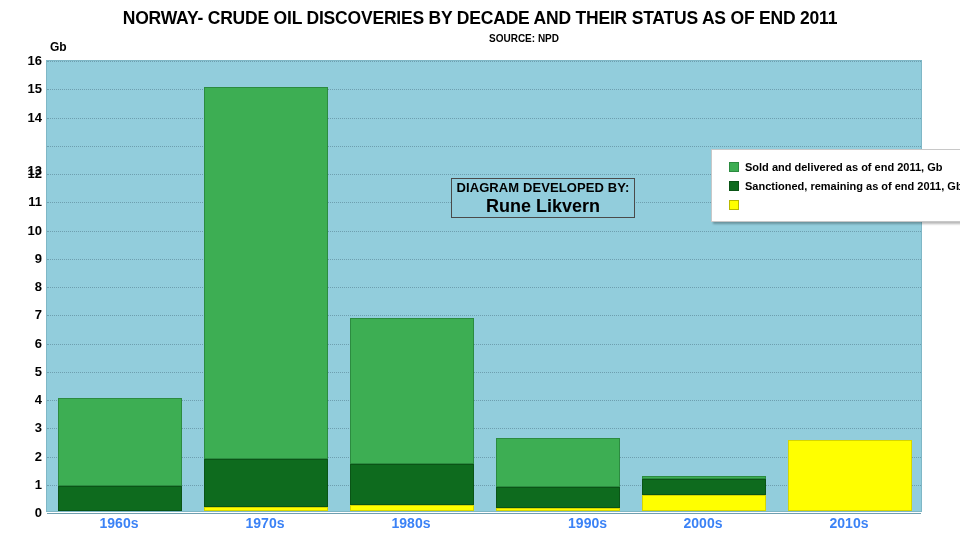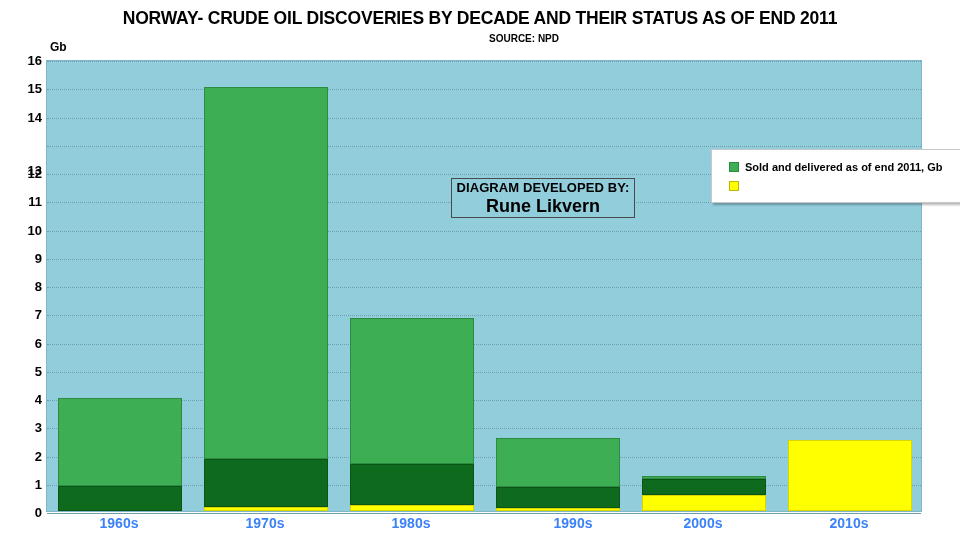--- a/index.html
+++ b/index.html
@@ -254,20 +254,24 @@
       <div id="attribution-line1">DIAGRAM DEVELOPED BY:</div>
       <div id="attribution-line2">Rune Likvern</div>
     </div>
 
     <div id="legend">
         <div class="legend-item">
           <span class="legend-swatch sw-sold"></span>
           <span class="legend-label">Sold and delivered as of end 2011, Gb</span>
         </div>
         <div class="legend-item">
+          <span class="legend-swatch sw-sanctioned"></span>
+          <span class="legend-label">Sanctioned, remaining as of end 2011, Gb</span>
+        </div>
+        <div class="legend-item">
           <span class="legend-swatch sw-notsanct"></span>
         </div>
       </div>
   </div>
 
   <div id="ytick-layer">
       <div class="ytick" style="top: 452px;">0</div>
       <div class="ytick" style="top: 423.75px;">1</div>
       <div class="ytick" style="top: 395.5px;">2</div>
       <div class="ytick" style="top: 367.25px;">3</div>
@@ -282,18 +286,18 @@
       <div class="ytick" style="top: 113px;">12</div>
       <div class="ytick" style="top: 84.75px; margin-top: 25px;">13</div>
       <div class="ytick" style="top: 56.5px;">14</div>
       <div class="ytick" style="top: 28.25px;">15</div>
       <div class="ytick" style="top: 0px;">16</div>
     </div>
   <div id="xtick-layer">
       <div class="xtick" style="left: 0px; width: 146px;">1960s</div>
       <div class="xtick" style="left: 146px; width: 146px;">1970s</div>
       <div class="xtick" style="left: 292px; width: 146px;">1980s</div>
-      <div class="xtick" style="left: 454px; width: 146px;">1990s</div>
+      <div class="xtick" style="left: 415px; width: 146px; text-align: right;">1990s</div>
       <div class="xtick" style="left: 584px; width: 146px;">2000s</div>
       <div class="xtick" style="left: 730px; width: 146px;">2010s</div>
     </div>
 
 </div>
 
 </body></html>

